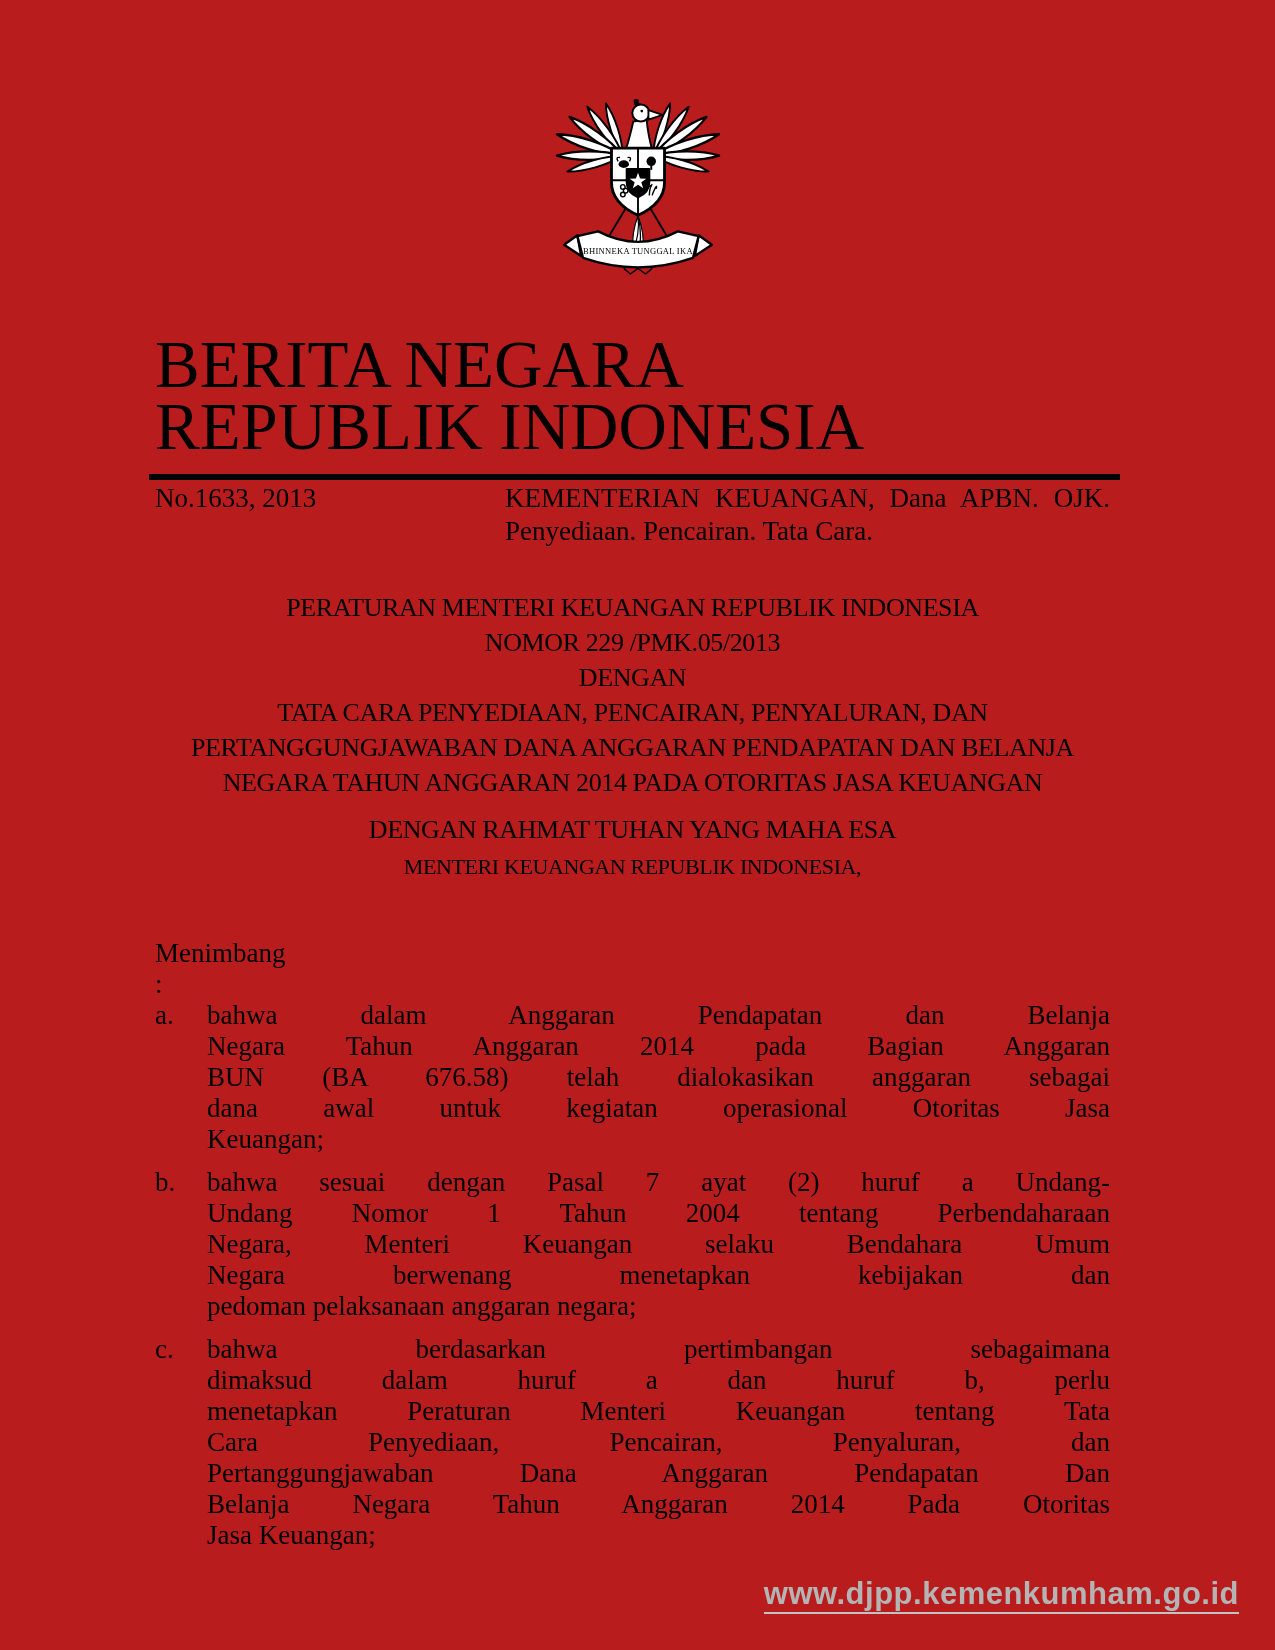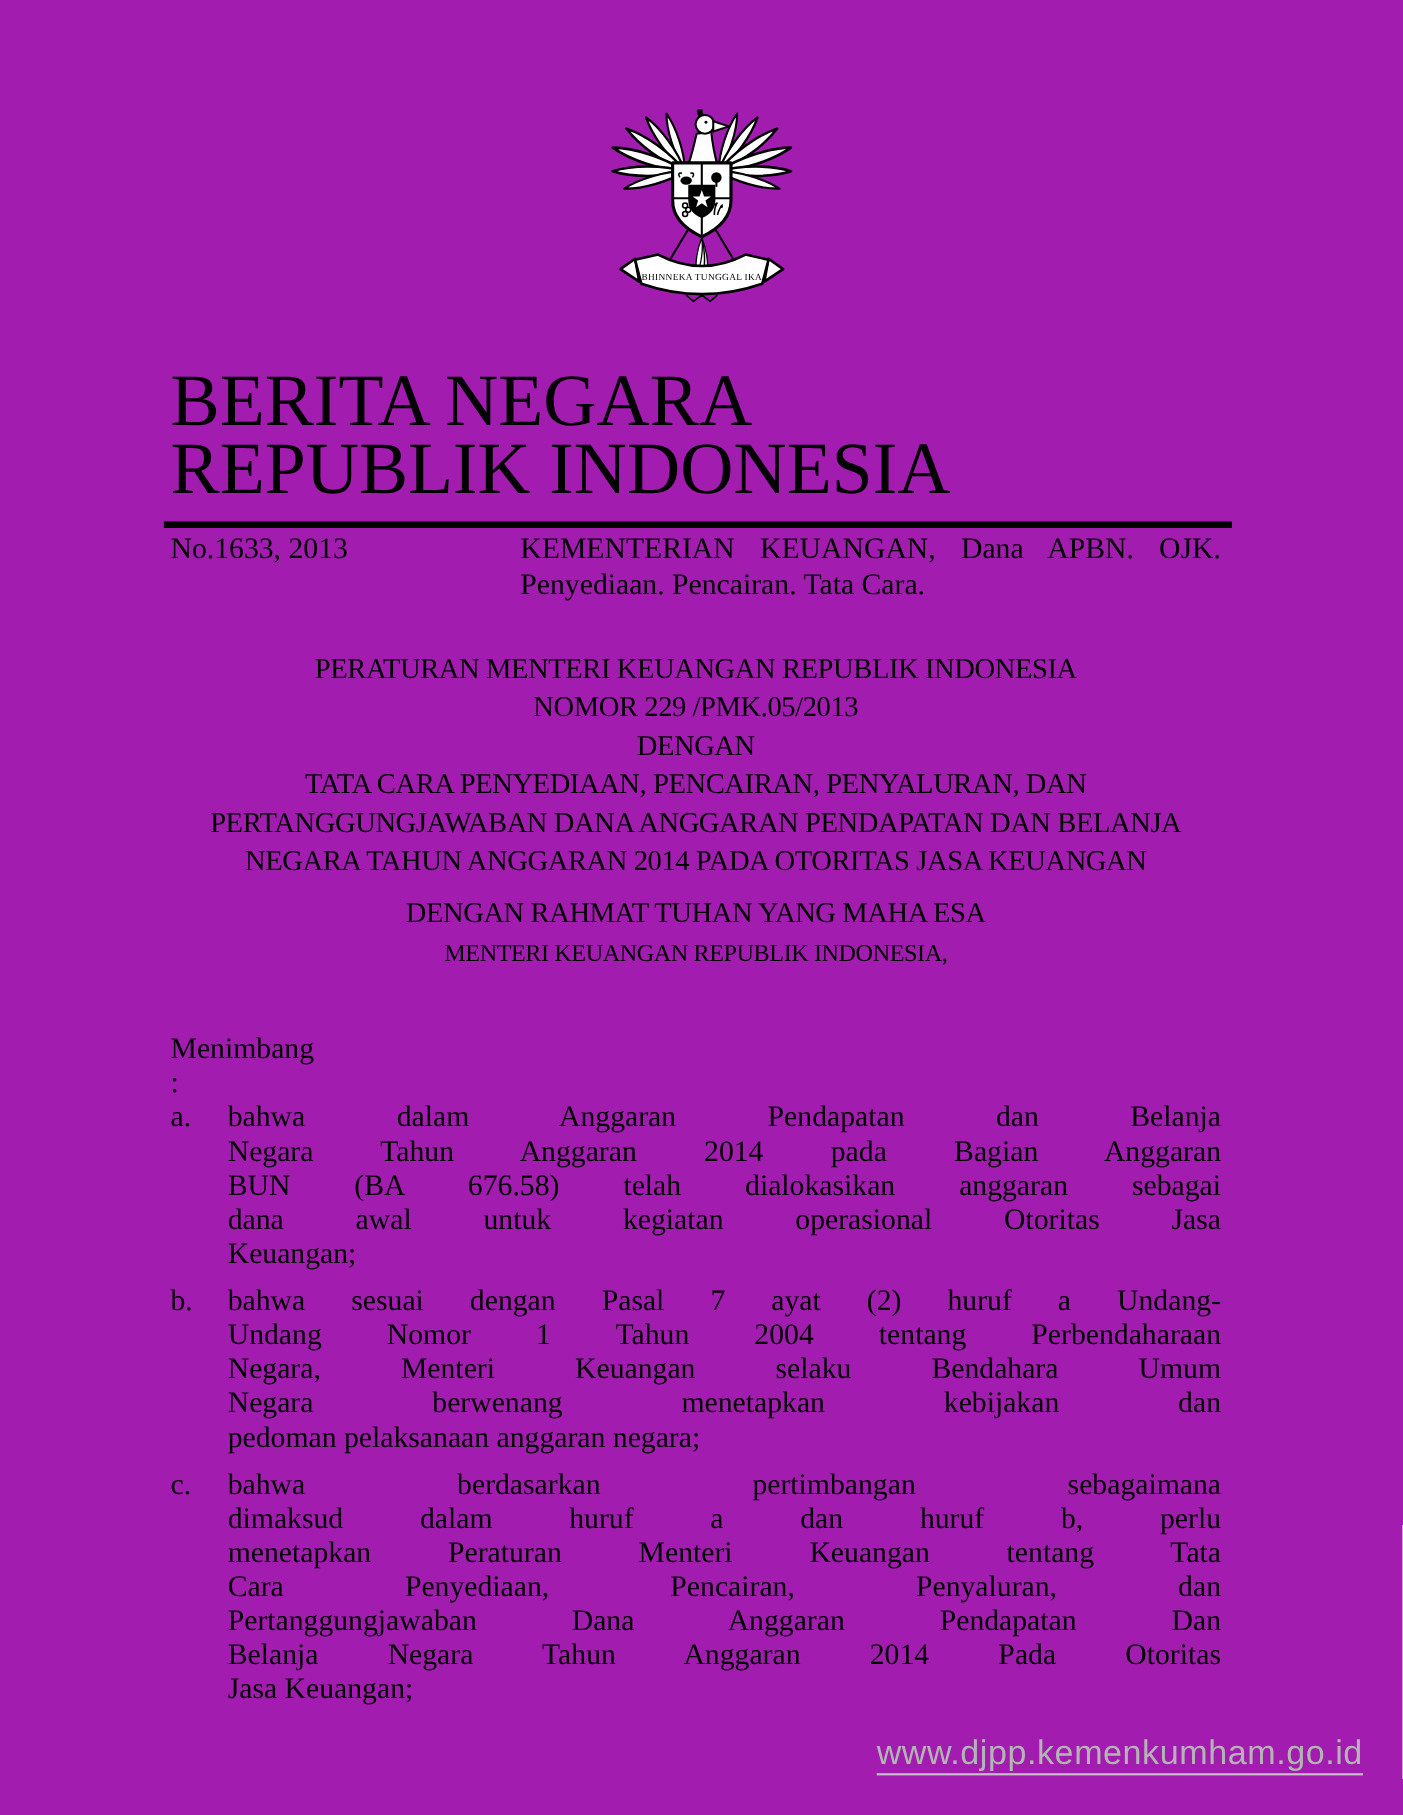--- a/index.html
+++ b/index.html
@@ -1,21 +1,21 @@
 <!DOCTYPE html>
 <html><head>
 <meta charset="utf-8">
 <style>
   * { box-sizing: border-box; }
   html, body { margin: 0; padding: 0; background: #ffffff; }
   .page {
     position: relative;
     width: 1275px;
     height: 1650px;
-    background: #a21caf;
+    background: #b91c1c;
     color: #000000;
     font-family: "Liberation Serif", serif;
     overflow: hidden;
   }
   .content { margin: 0 165px 0 155px; }
 
   
   .emblem { margin: 95px auto 0; width: 192px; height: 180px; }
   .emblem svg { display: block; width: 100%; height: 100%; }
 
@@ -26,21 +26,21 @@
     font-size: 67px;
     line-height: 62px;
     font-weight: normal;
     letter-spacing: 0;
   }
   .t-line { display: block; }
 
   .rule { height: 6px; background: #000; margin: 17px -10px 0 -6px; }
 
   
-  .masthead-row { display: flex; margin-top: 2px; font-size: 27px; line-height: 33px; }
+  .masthead-row { display: flex; margin-top: 2px; font-size: 27px; line-height: 33px; gap: 32px; }
   .issue-no { width: 318px; }
   .m-subject { flex: 1; }
 
   
   .reg-heading {
     margin-top: 42px;
     text-align: center;
     font-size: 26px;
     line-height: 35px;
     letter-spacing: -0.4px;
@@ -69,20 +69,21 @@
     top: 1577px;
     right: 36px;
     font-family: "Liberation Sans", sans-serif;
     font-size: 31px;
     line-height: 34px;
     color: #b4b4b4;
     border-bottom: 2px solid #c2c2c2;
     padding-bottom: 1px;
     letter-spacing: 0.5px;
     text-decoration: none;
+    font-weight: bold;
   }
 </style>
 </head>
 <body>
 
 <div class="page">
 
   <div class="emblem">
     <svg viewBox="0 0 200 190" fill="none" stroke="#000" stroke-width="2" stroke-linejoin="round">
       <defs>

